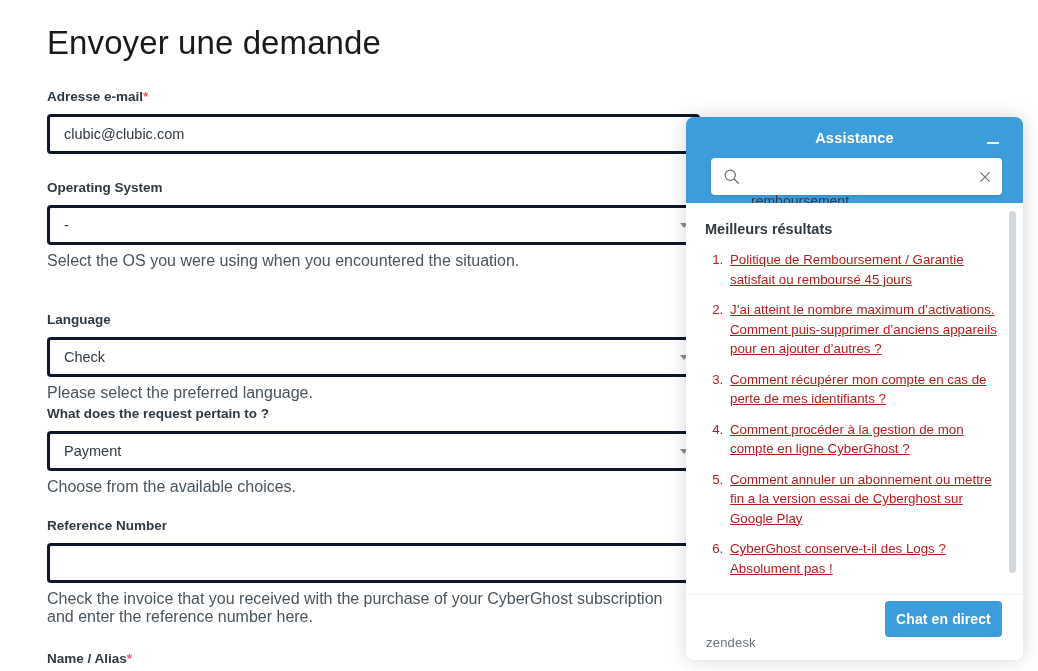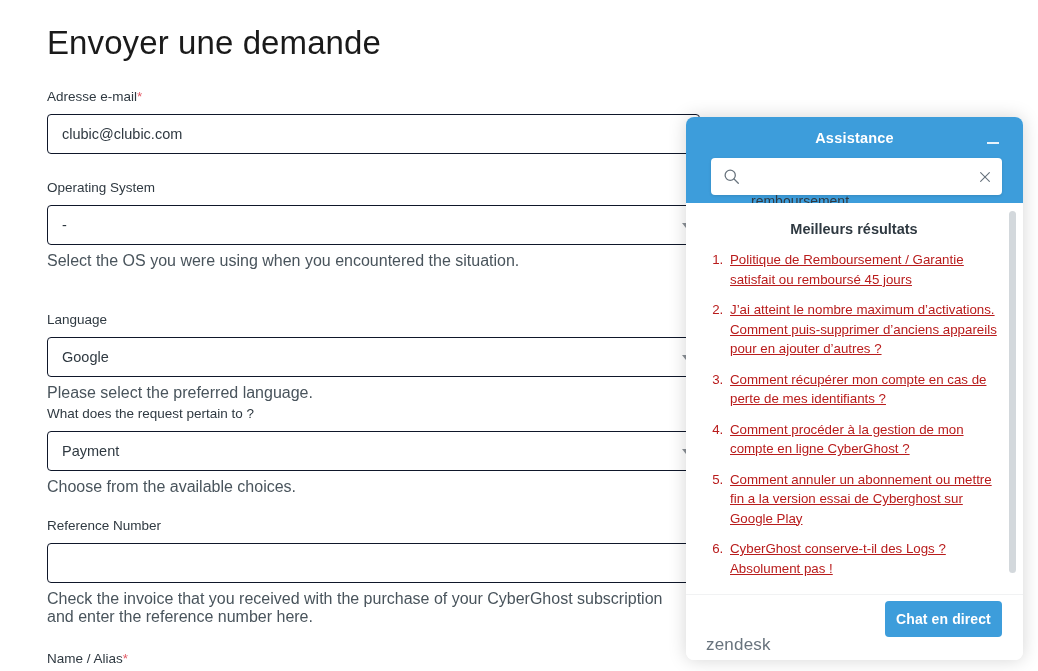--- a/index.html
+++ b/index.html
@@ -37,26 +37,27 @@
   }
 
   .field { position: absolute; left: 47px; width: 653px; }
 
   .field-label {
     font-size: 13.5px;
     color: #2f3941;
     line-height: 18px;
     margin-bottom: 8px;
     white-space: nowrap;
+    font-weight: bold;
   }
   .req-star { color: #e35b66; font-size: 13.5px; }
 
   .input-box {
     height: 40px;
-    border: 1px solid #0f172a;
+    border: 3px solid #0f172a;
     border-radius: 4px;
     background: #ffffff;
     font-size: 14.5px;
     color: #2f3941;
     padding: 0 14px;
     display: flex;
     align-items: center;
     width: 653px;
     position: relative;
   }
@@ -152,21 +153,20 @@
     background: #ffffff;
     padding: 17px 20px 10px 19px;
     overflow: hidden;
   }
   .results-title {
     font-size: 14.5px;
     font-weight: bold;
     color: #2f3941;
     margin-bottom: 11px;
     line-height: 19px;
-    text-align: center;
   }
   ol.results-list {
     margin: 0;
     padding-left: 22px;
     list-style-type: decimal;
   }
   ol.results-list li {
     font-size: 13.3px;
     line-height: 19.5px;
     color: #b91c1c;
@@ -193,21 +193,21 @@
   .w-footer {
     flex: 0 0 auto;
     height: 66px;
     background: #ffffff;
     border-top: 1px solid #f1f2f3;
     position: relative;
   }
   .zendesk-logo {
     position: absolute;
     left: 20px; top: 40px;
-    font-size: 17px;
+    font-size: 13px;
     color: #68737d;
     letter-spacing: 0.2px;
   }
   .chat-button {
     position: absolute;
     right: 21px; top: 6px;
     width: 117px; height: 36px;
     background: #3d9ddb;
     color: #ffffff;
     border: none;
@@ -241,21 +241,21 @@
       <div class="input-box select-box">
         <span>-</span>
         <span class="caret"></span>
       </div>
       <div class="field-hint">Select the OS you were using when you encountered the situation.</div>
     </div>
 
     <div class="field" style="top:311px;">
       <div class="field-label">Language</div>
       <div class="input-box select-box">
-        <span>Google</span>
+        <span>Check</span>
         <span class="caret"></span>
       </div>
       <div class="field-hint">Please select the preferred language.</div>
     </div>
 
     <div class="field" style="top:405px;">
       <div class="field-label">What does the request pertain to ?</div>
       <div class="input-box select-box">
         <span>Payment</span>
         <span class="caret"></span>

